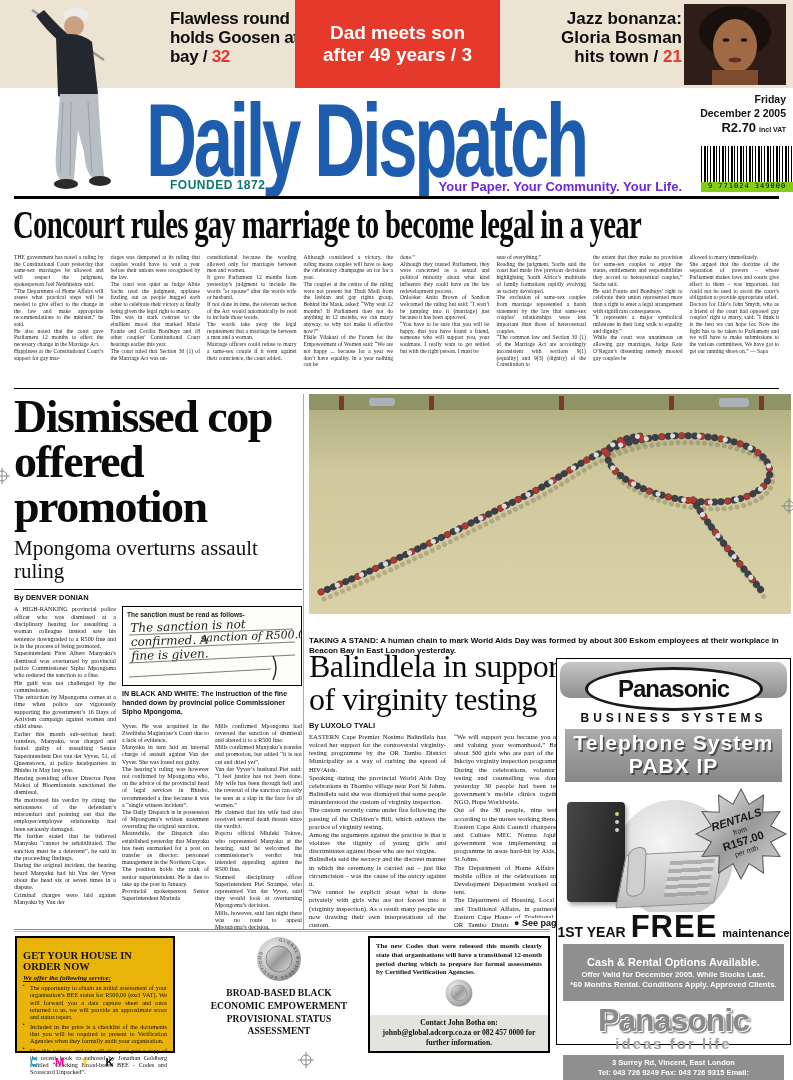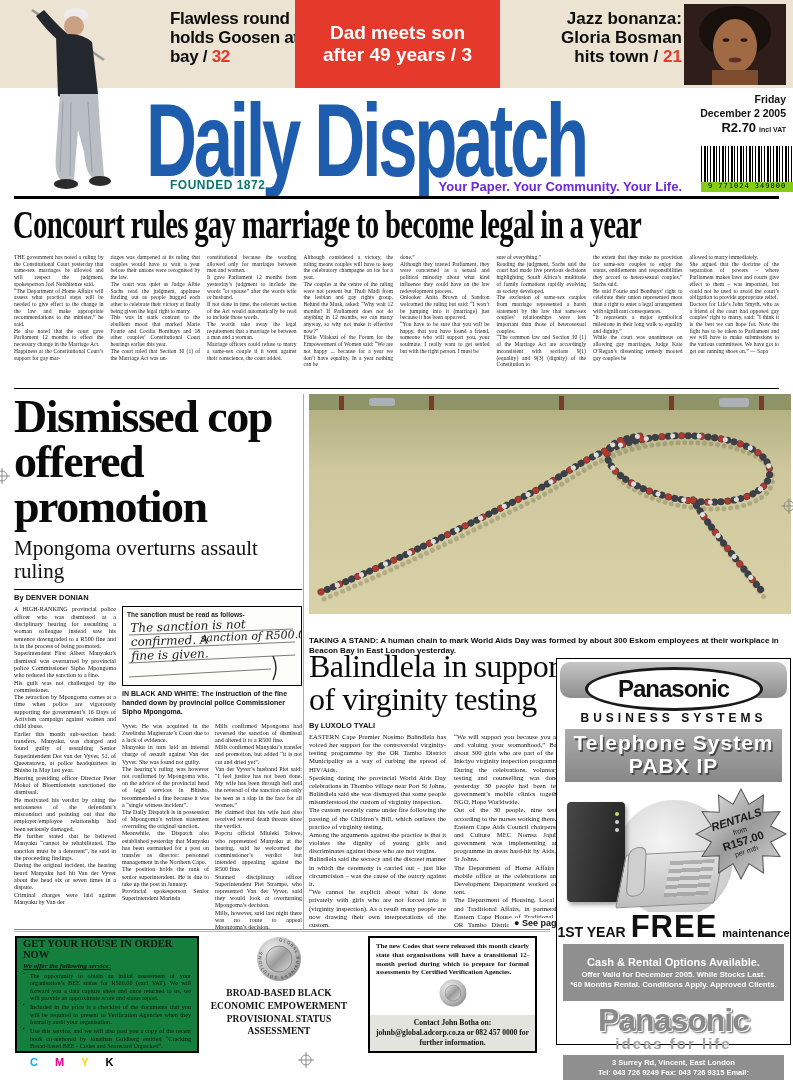--- a/index.html
+++ b/index.html
@@ -72,29 +72,29 @@
   .pan-free .f1{font:bold 14px "Liberation Sans",sans-serif;}
   .pan-free .f2{font:bold 31px/0.9 "Liberation Sans",sans-serif;letter-spacing:1px;}
   .pan-free .f3{font:bold 11px "Liberation Sans",sans-serif;}
   .pan-terms{margin:3px 6px;background:#8f8f8f;color:#fff;text-align:center;padding:11px 2px;font:bold 7.8px/1.3 "Liberation Sans",sans-serif;}
   .pan-terms .t1{font-size:11px;}
   .pan-brand2{text-align:center;margin-top:3px;font:bold 32px/1 "Liberation Sans",sans-serif;color:#8a8a8a;letter-spacing:-1px;text-shadow:1px 1px 0 #fff,2px 2px 2px #555;}
   .pan-slogan{text-align:center;font:bold 15px/1.1 "Liberation Sans",sans-serif;color:#a0a0a0;letter-spacing:2px;}
   .pan-addr{margin:3px 6px 0;background:#8f8f8f;color:#fff;text-align:center;padding:3px 2px;font:bold 7.5px/1.35 "Liberation Sans",sans-serif;}
   
   .rule2{position:absolute;left:14px;top:929px;width:536px;height:1px;background:#888;box-shadow:0 2px 0 #bbb;}
-  .bee-left{position:absolute;left:15px;top:936px;width:184px;height:117px;border:2px solid #000;box-sizing:border-box;padding:0 6px;background:#15803d;}
+  .bee-left{position:absolute;left:15px;top:936px;width:160px;height:117px;border:2px solid #000;box-sizing:border-box;padding:12px 6px;background:#eab308;}
   .bee-title{font:bold 10.5px "Liberation Serif",serif;}
   .bee-intro{font:bold italic 7px "Liberation Serif",serif;margin:2px 0;text-decoration:underline;}
   .bee-bullets div{position:relative;padding-left:7px;font-size:6.2px;line-height:1.18;text-align:justify;margin-bottom:2px;}
   .bee-bullets div::before{content:"▪";position:absolute;left:0;top:-1px;font-size:5px;}
   .bee-mid{position:absolute;left:203px;top:936px;width:152px;height:117px;text-align:center;}
   .seal{width:46px;height:46px;margin:0 auto;display:block;}
   .bee-mid-title{margin-top:5px;font:bold 9.5px/1.35 "Liberation Serif",serif;white-space:pre-line;}
-  .bee-right{position:absolute;left:368px;top:936px;width:169px;height:117px;border:2px solid #000;box-sizing:border-box;display:flex;flex-direction:column;background:#fff;}
+  .bee-right{position:absolute;left:368px;top:936px;width:182px;height:117px;border:2px solid #000;box-sizing:border-box;display:flex;flex-direction:column;background:#fff;}
   .bee-right-body{padding:4px 6px 0;font:bold 6.8px/1.3 "Liberation Serif",serif;text-align:justify;}
   .seal-sm{width:28px;height:28px;margin:2px auto;display:block;}
   .bee-right-contact{margin-top:auto;background:#e4e4df;text-align:center;font:bold 7.6px/1.3 "Liberation Serif",serif;padding:3px 4px;white-space:pre-line;}
   .cmyk{position:absolute;left:30px;top:1056px;display:flex;gap:17px;font:bold 11px "Liberation Sans",sans-serif;}
   .cmyk .c{color:#00aeef}.cmyk .m{color:#ec008c}.cmyk .y{color:#ffd400}.cmyk .k{color:#000}
   .regmark{position:absolute;width:16px;height:16px;}
 </style>
 </head>
 <body>
 

